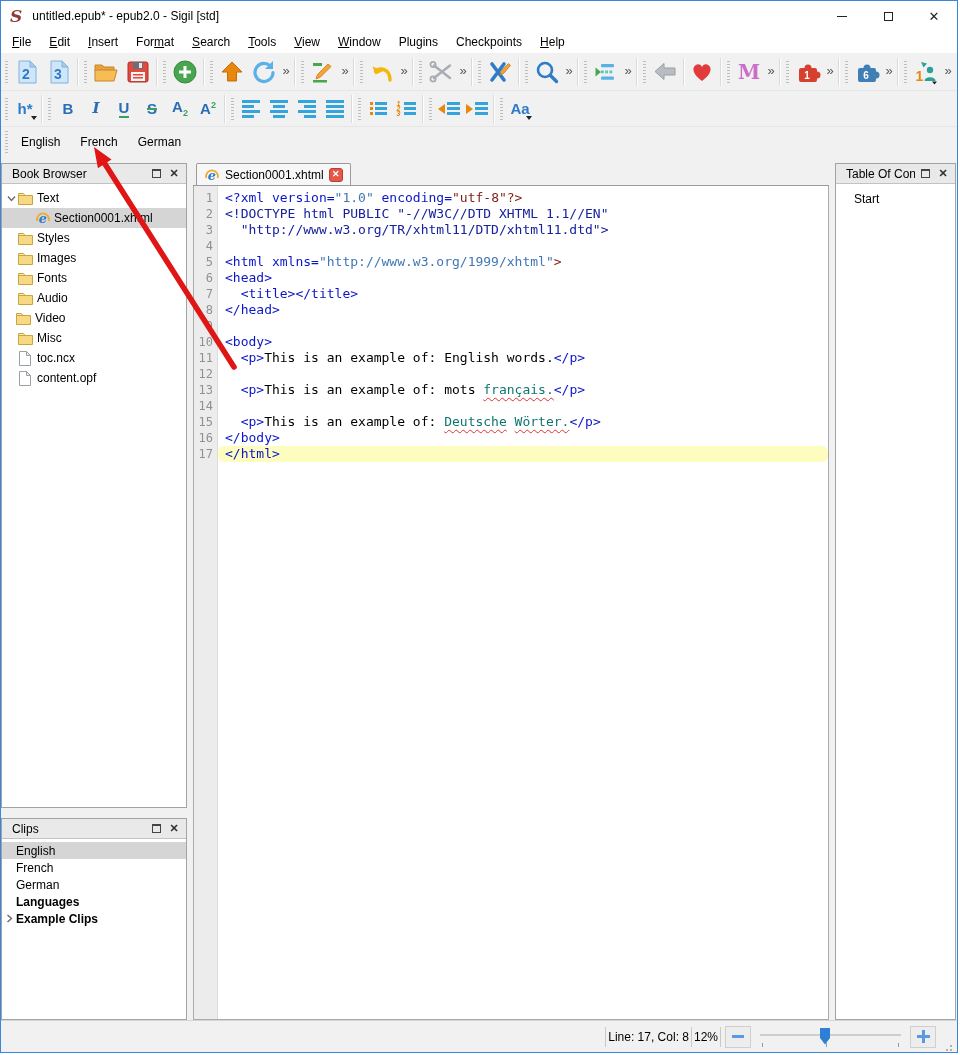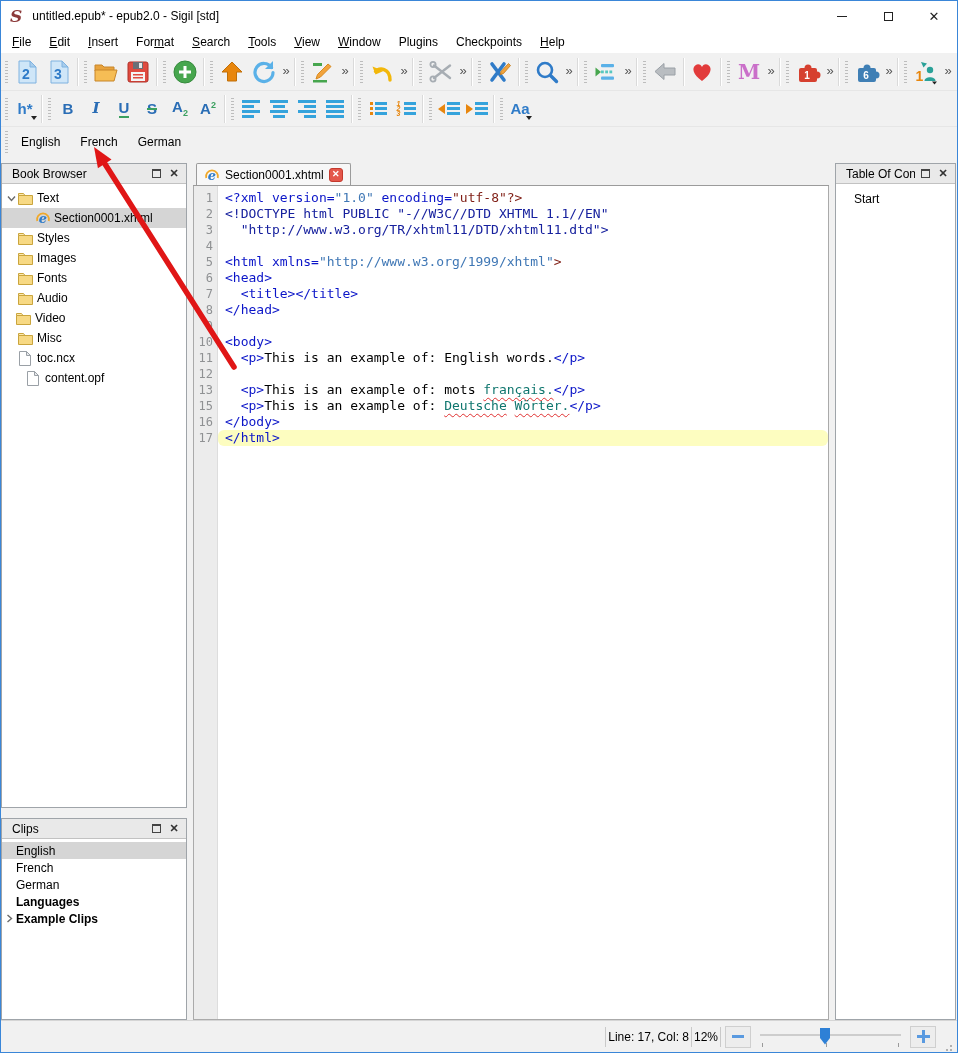--- a/index.html
+++ b/index.html
@@ -566,21 +566,21 @@
             <div class="tree-row" style="padding-left: 2px;">
               <span class="chev"></span>
               <span class="ticon">
                 <svg width="13" height="15" viewBox="0 0 13 15">
                   <path d="M1.5 .5 h7 l4 4 v10 h-11z" fill="#fff" stroke="#9aa0a6"></path>
                   <path d="M8.5 .5 l4 4 h-4z" fill="#e8eaed" stroke="#9aa0a6"></path>
                 </svg>
               </span>
               <span class="tlabel">toc.ncx</span>
             </div>
-            <div class="tree-row" style="padding-left: 10px;">
+            <div class="tree-row" style="padding-left: 2px;">
               <span class="chev"></span>
               <span class="ticon">
                 <svg width="13" height="15" viewBox="0 0 13 15">
                   <path d="M1.5 .5 h7 l4 4 v10 h-11z" fill="#fff" stroke="#9aa0a6"></path>
                   <path d="M8.5 .5 l4 4 h-4z" fill="#e8eaed" stroke="#9aa0a6"></path>
                 </svg>
               </span>
               <span class="tlabel">content.opf</span>
             </div>
           </div>
@@ -684,20 +684,24 @@
               <span class="ln">11</span>
               <span class="ct"><span class="tk-t">  &lt;p&gt;</span><span class="tk-p">This is an example of: English words.</span><span class="tk-t">&lt;/p&gt;</span></span>
             </div>
             <div class="cl">
               <span class="ln">12</span>
               <span class="ct"></span>
             </div>
             <div class="cl">
               <span class="ln">13</span>
               <span class="ct"><span class="tk-t">  &lt;p&gt;</span><span class="tk-p">This is an example of: mots </span><span class="tk-s">français.</span><span class="tk-t">&lt;/p&gt;</span></span>
+            </div>
+            <div class="cl">
+              <span class="ln">14</span>
+              <span class="ct"></span>
             </div>
             <div class="cl">
               <span class="ln">15</span>
               <span class="ct"><span class="tk-t">  &lt;p&gt;</span><span class="tk-p">This is an example of: </span><span class="tk-s">Deutsche</span><span class="tk-p"> </span><span class="tk-s">Wörter.</span><span class="tk-t">&lt;/p&gt;</span></span>
             </div>
             <div class="cl">
               <span class="ln">16</span>
               <span class="ct"><span class="tk-t">&lt;/body&gt;</span></span>
             </div>
             <div class="cl cur">

